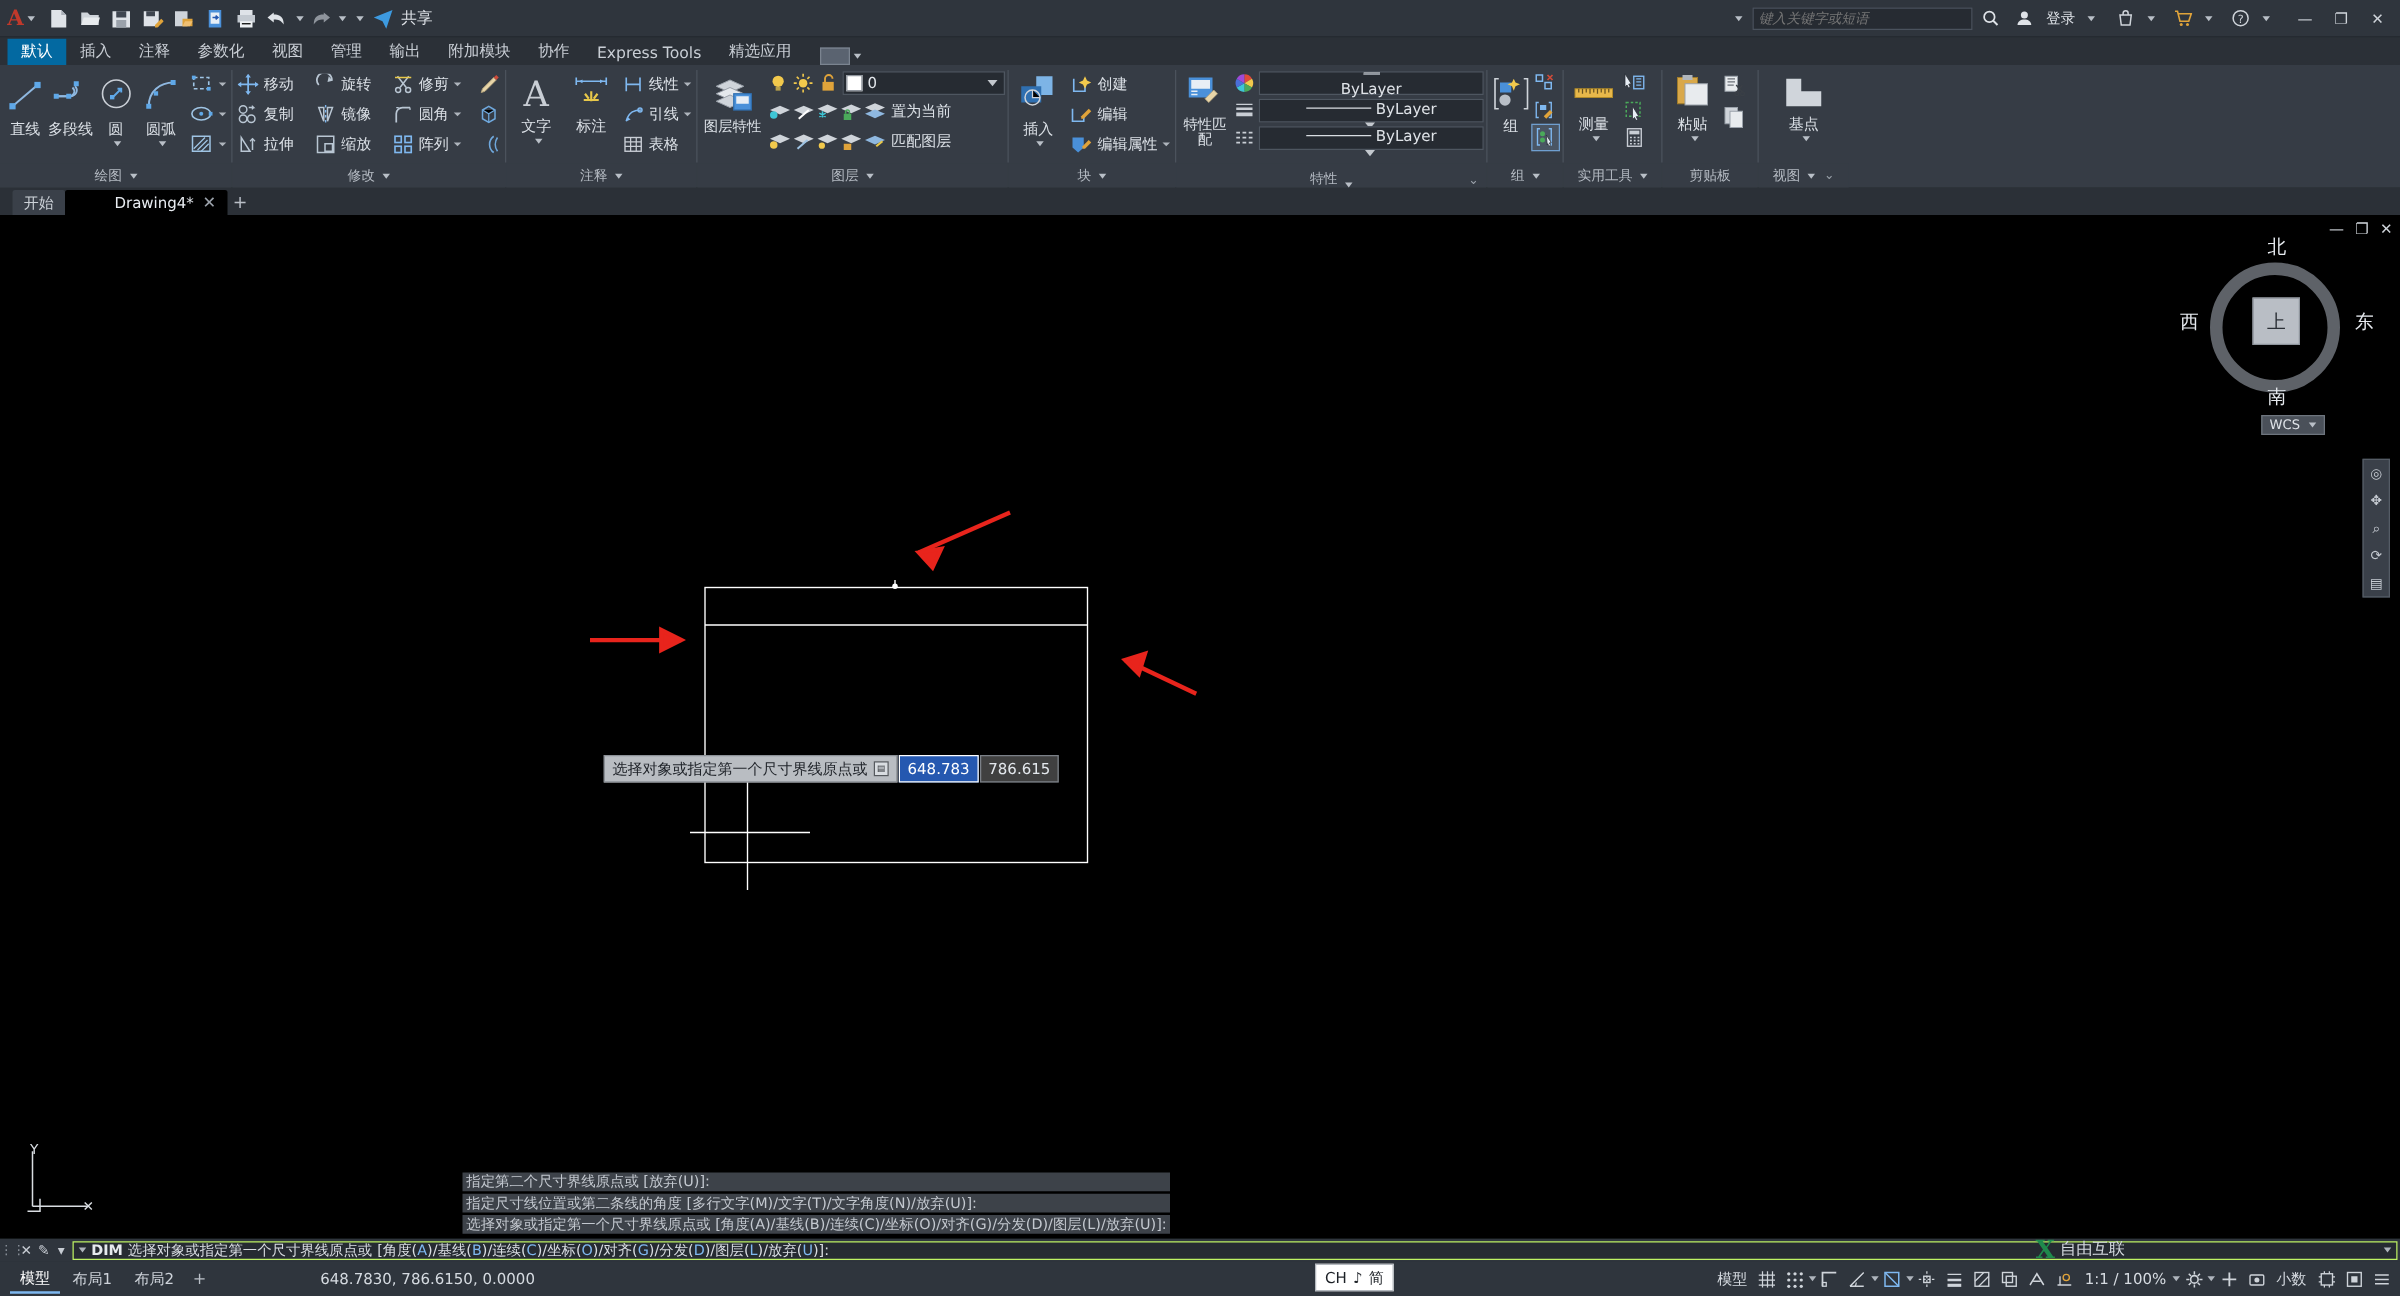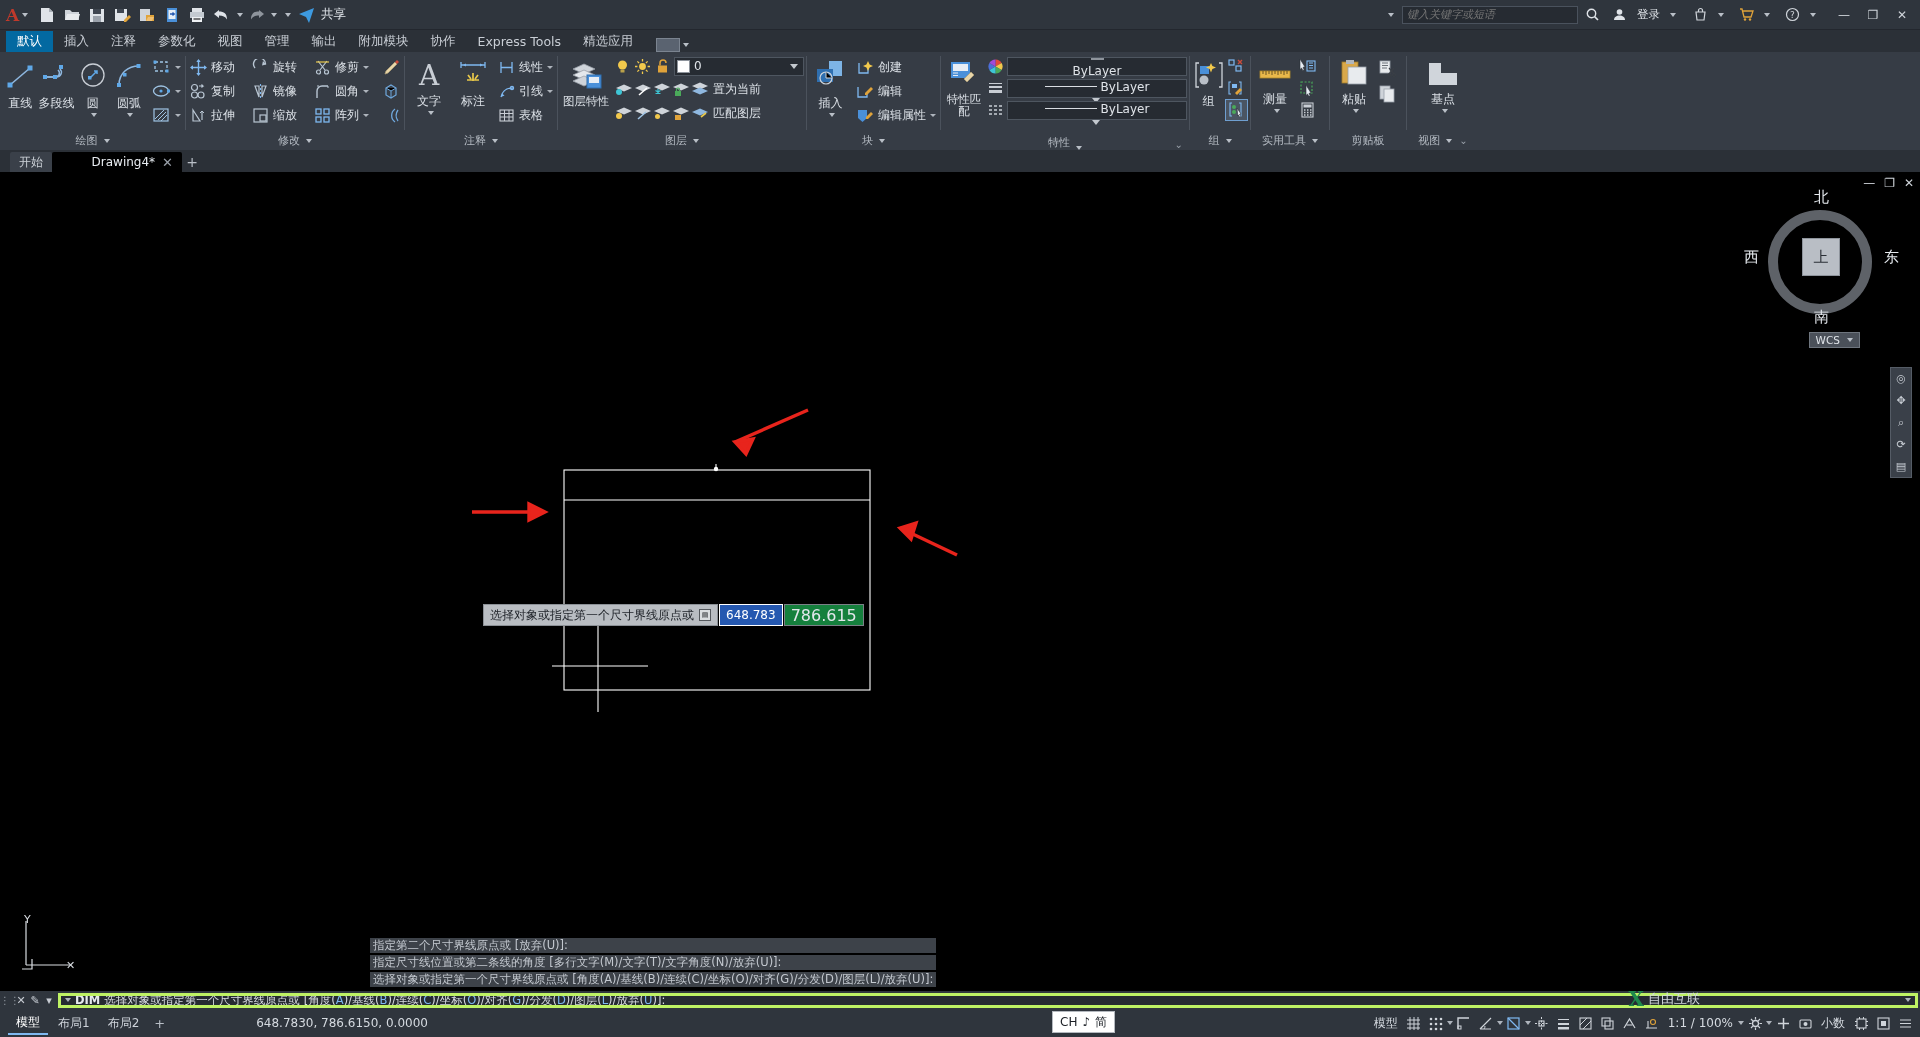--- a/index.html
+++ b/index.html
@@ -108,34 +108,34 @@
     display:flex; flex-direction:column; align-items:center; padding:4px 0; gap:9px; }
   #navbar div { color:#c6cbd2; font-size:11px; }
   
   #dyn { position:absolute; display:flex; align-items:stretch; height:22px; }
   #dyn .prompt { background:#b9bdc2; color:#1d2127; font-size:12px; display:flex; align-items:center;
     padding:0 6px; gap:5px; border:1px solid #8b9096; }
   #dyn .kb { width:12px;height:12px;border:1px solid #55595e;background:#d9dde1; font-size:7px;
              display:flex;align-items:center;justify-content:center;color:#2a2e33;}
   #dyn .f1 { background:#2558b0; color:#ffffff; font-size:12px; display:flex;align-items:center;
              padding:0 6px; border:1px solid #ffffff; margin-left:1px; }
-  #dyn .f2 { background:#15803d; color:#e3e7ec; font-size:16px; display:flex;align-items:center;
+  #dyn .f2 { background:#404040; color:#e3e7ec; font-size:12px; display:flex;align-items:center;
              padding:0 6px; border:1px solid #7b8views; }
   #dyn .f2 { border:1px solid #7b8087; margin-left:1px;}
   
   #ucs { position:absolute; left:18px; bottom:18px; width:60px; height:60px; }
   
   #hist { position:absolute; left:370px; bottom:4px; display:flex; flex-direction:column; gap:2px; }
   #hist span { background:#3d4249; color:#c3c8cf; font-size:11.5px; padding:0 3px; white-space:nowrap;}
   
   #cmdline { height:18px; background:#2f353d; display:flex; align-items:center; position:relative; }
   #cmdline .grip { width:14px; color:#8f969f; font-size:10px; text-align:center;}
   #cmdline .cbtn { width:14px; text-align:center; color:#c7ccd3; font-size:11px;}
   #cmdfield {
-    flex:1; background:#262b32; border:3px solid #bef264; height:15px; display:flex; align-items:center;
+    flex:1; background:#262b32; border:1px solid #bef264; height:15px; display:flex; align-items:center;
     font-size:11.5px; color:#d9dde2; padding:0 4px; gap:4px; margin:0 2px;
     white-space:nowrap; overflow:hidden;
   }
   .kw { color:#7fb8f0; }
   #cmdfield .caret2 { width:0;height:0;border-left:3px solid transparent;border-right:3px solid transparent;border-top:4px solid #aeb4bc;}
   
   #statusbar { height:28px; background:#2f353d; display:flex; align-items:center; gap:0px; position:relative;}
   .slayout { display:flex; align-items:center; height:28px; padding-left:8px; gap:2px;}
   .sltab { font-size:12px; color:#cdd2d9; padding:2px 8px; }
   .sltab.active { color:#ffffff; border-bottom:2px solid #7fb8f0; }

